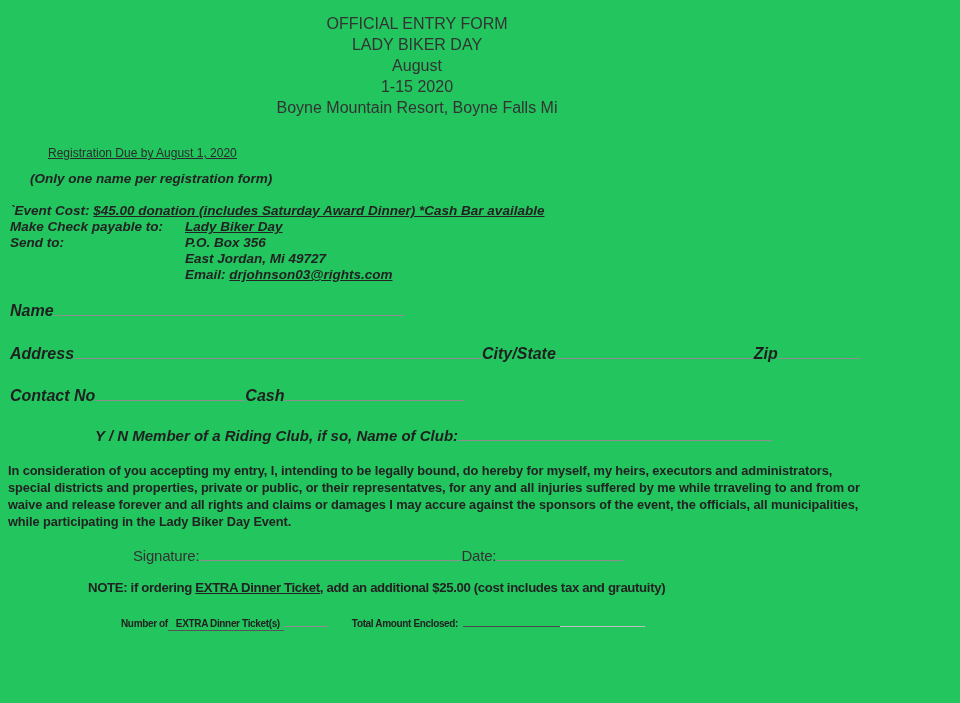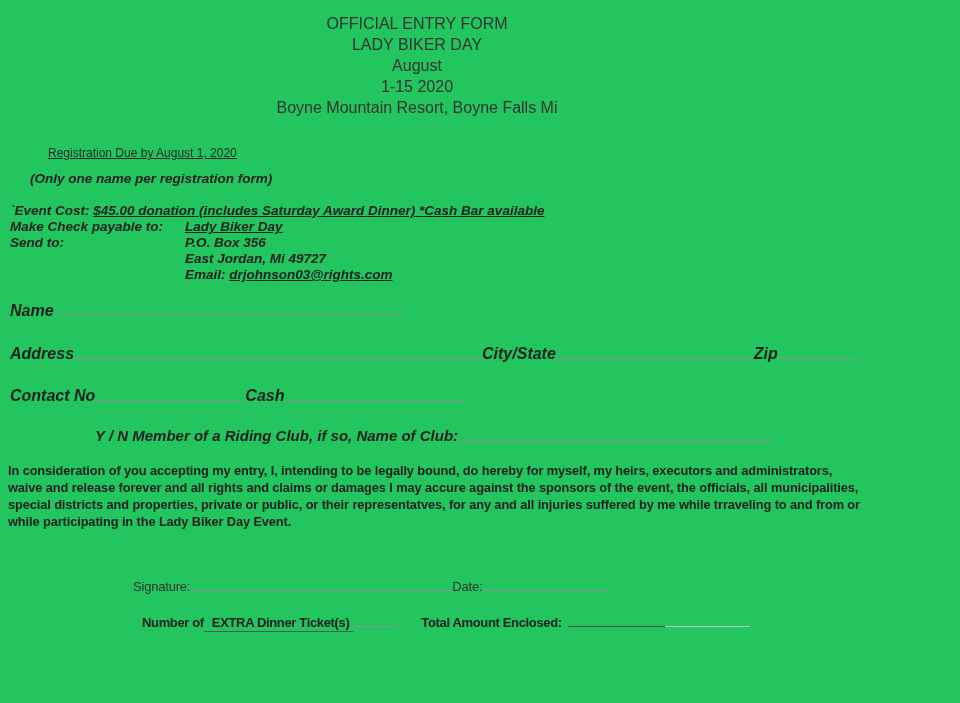--- a/index.html
+++ b/index.html
@@ -30,28 +30,28 @@
   .row-name{top:302px;left:10px;}
   .row-address{top:345px;left:10px;}
   .row-contact{top:387px;left:10px;}
   .row-club{top:427px;left:95px;font-size:15px;text-align:center;}
   
   .waiver{position:absolute;top:462px;left:8px;width:948px;font-size:12.8px;
     font-weight:700;line-height:17px;letter-spacing:-0.1px;color:#222;
     white-space:nowrap;}
   
   .row-sig{top:547px;left:133px;font-weight:400;font-style:normal;
-    font-size:13px;letter-spacing:-0.2px;color:#333;margin-top:30px;}
+    font-size:15px;letter-spacing:-0.2px;color:#333;}
   
   .row-note{top:580px;left:88px;font-weight:700;font-style:normal;
     font-size:13.2px;letter-spacing:-0.35px;color:#222;}
   .row-note .emph{text-decoration:underline;}
   
-  .row-num{top:613px;left:142px;font-weight:700;font-style:normal;
-    font-size:13px;letter-spacing:-0.35px;color:#222;}
+  .row-num{top:613px;left:121px;font-weight:700;font-style:normal;
+    font-size:10px;letter-spacing:-0.35px;color:#222;}
   .tickets-emph{border-bottom:1px solid #555;padding:0 4px 1px 8px;}
   .total-label{margin-left:24px;}
   
   .row-foot{top:644px;left:463px;font-weight:700;font-style:normal;
     font-size:13.2px;letter-spacing:-0.3px;color:#222;}
   .row-foot .emph{text-decoration:underline;}
 </style>
 </head>
 <body>
 
@@ -87,28 +87,31 @@
   <div class="row row-contact">
     <span>Contact No</span><span class="ul" style="width:150px"></span><span>Cash</span><span class="ul" style="width:180px"></span>
   </div>
 
   <div class="row row-club">
     <span>Y / N Member of a Riding Club, if so, Name of Club:</span><span class="ul" style="width:314px"></span>
   </div>
 
   <div class="waiver">
     <div>In consideration of you accepting my entry, I, intending to be legally bound, do hereby for myself, my heirs, executors and administrators,</div>
+    <div>special districts and properties, private or public, or their representatves, for any and all injuries suffered by me while trraveling to and from or</div>
     <div>waive and release forever and all rights and claims or damages I may accure against the sponsors of the event, the officials, all municipalities,</div>
-    <div>special districts and properties, private or public, or their representatves, for any and all injuries suffered by me while trraveling to and from or</div>
     <div>while participating in the Lady Biker Day Event.</div>
   </div>
 
   <div class="row row-sig">
     <span>Signature:</span><span class="ul" style="width:262px"></span><span>Date:</span><span class="ul" style="width:127px"></span>
   </div>
 
+  <div class="row row-note">
+    <span>NOTE: if ordering </span><span class="emph">EXTRA Dinner Ticket,</span><span> add an additional $25.00 (cost includes tax and grautuity)</span>
+  </div>
 
   <div class="row row-num">
     <span>Number of</span><span class="tickets-emph">EXTRA Dinner Ticket(s)</span><span class="ul" style="width:44px"></span><span class="total-label">Total Amount Enclosed:</span>&nbsp;&nbsp;<span class="ul-dark" style="width:97px"></span><span class="ul-light" style="width:85px"></span>
   </div>
 
 
 </div>
 
 </body></html>

